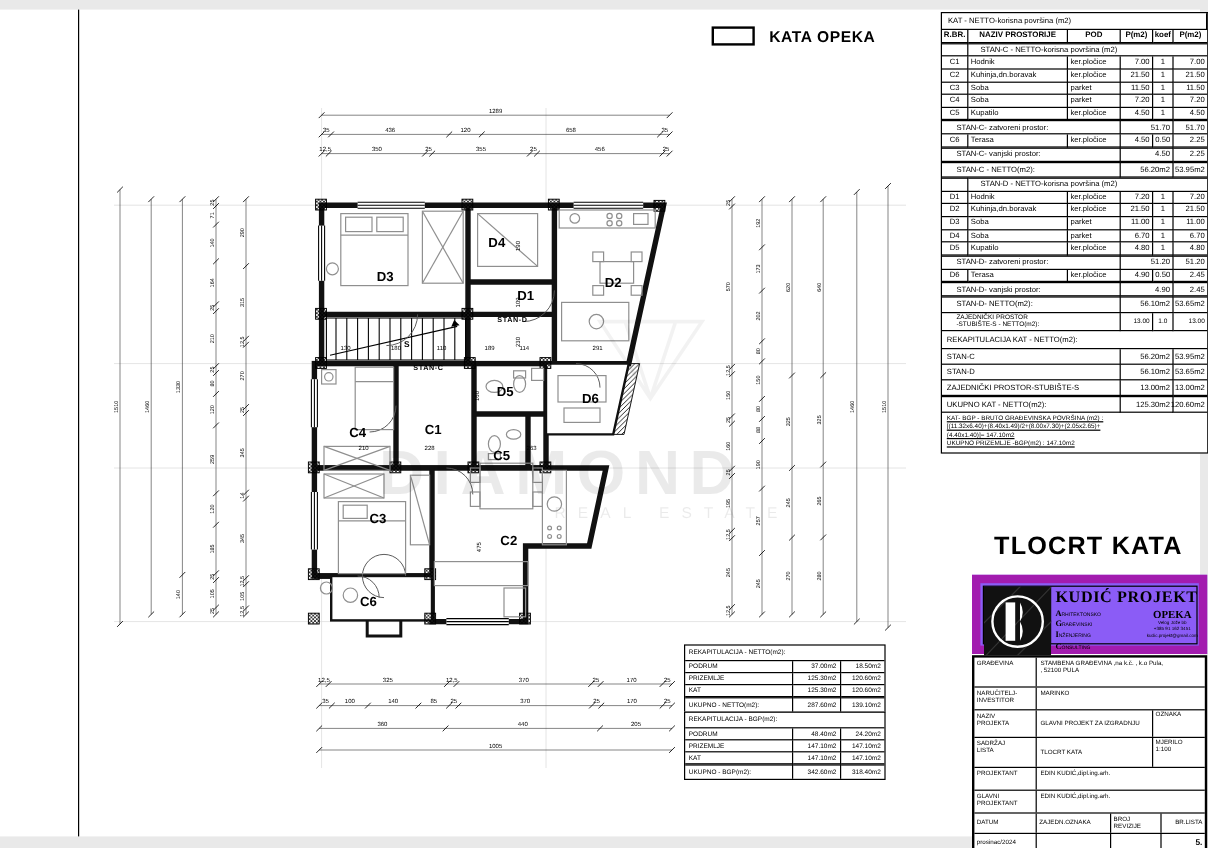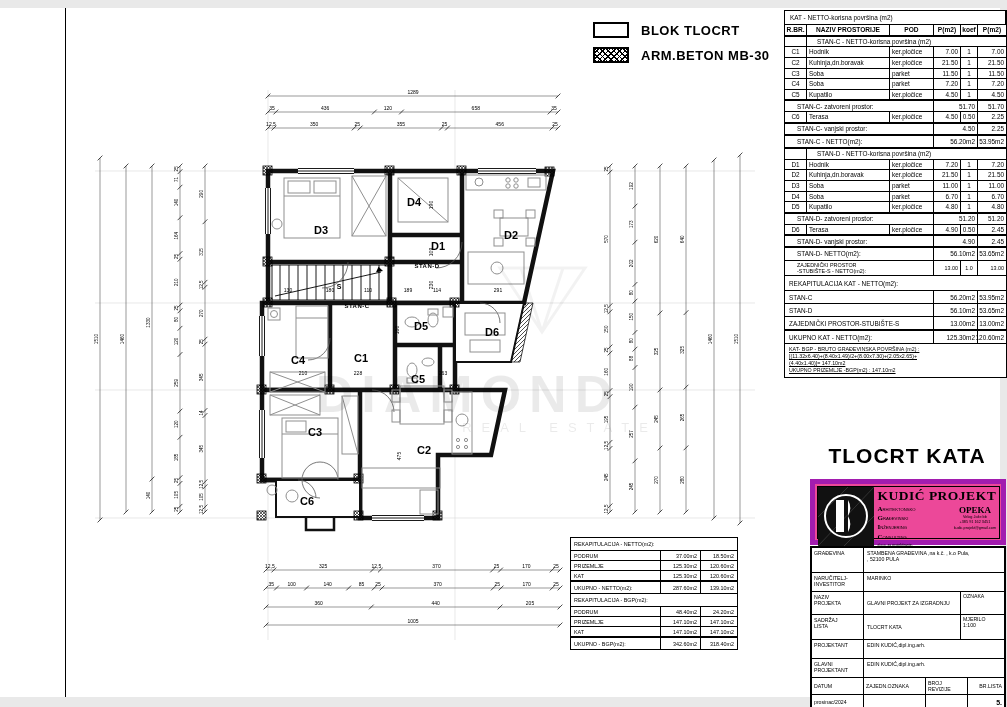--- a/index.html
+++ b/index.html
@@ -44,22 +44,22 @@
   .c.rt{border-top:1.6px solid #000;border-bottom:1.6px solid #000;min-height:14px;}
   .c.note{display:block;padding:2px 4px;font-size:5.3px;border-bottom:none;}
   .c.note div{text-decoration:underline;margin-bottom:1px;}
 
   
   .dtitle{position:absolute;left:808px;top:444px;width:198px;text-align:center;}
   .dtitle .t1{font-size:21px;font-weight:bold;letter-spacing:1px;}
   .dtitle .t2{font-size:16px;font-weight:bold;text-align:right;padding-right:28px;}
 
   
-  .firm{position:absolute;left:810px;top:479px;width:196px;height:66px;border:5px solid #a21caf;
-    box-sizing:border-box;background:#ec4899;}
+  .firm{position:absolute;left:810px;top:479px;width:196px;height:66px;border:7px solid #a21caf;
+    box-sizing:border-box;background:#8b5cf6;}
   .firm-in{position:absolute;inset:1.5px;border:1px solid #000;display:flex;}
   .firm-logo{width:56px;height:100%;background:#111;position:relative;flex:none;}
   .firm-right{flex:1;padding:1px 3px 0 4px;}
   .firm-name{font-family:"Liberation Serif",serif;font-weight:bold;font-size:13.5px;letter-spacing:.5px;
     text-align:center;white-space:nowrap;}
   .firm-cols{display:flex;justify-content:space-between;margin-top:1px;}
   .svc{font-size:4.2px;line-height:1.35;}
   .svc b{font-size:7px;font-family:"Liberation Serif",serif;}
   .svc-sub{font-size:3.6px;margin-top:1px;white-space:pre-line;}
   .firm-city{font-family:"Liberation Serif",serif;font-weight:bold;font-size:9px;text-align:center;}
@@ -580,25 +580,21 @@
       <text x="433" y="252" font-size="5" text-anchor="middle" fill="#000" transform="rotate(-90 433 252)">109</text>
       <text x="433" y="285" font-size="5" text-anchor="middle" fill="#000" transform="rotate(-90 433 285)">230</text>
       <text x="399" y="330" font-size="5" text-anchor="middle" fill="#000" transform="rotate(-90 399 330)">160</text>
       <text x="401" y="456" font-size="5" text-anchor="middle" fill="#000" transform="rotate(-90 401 456)">475</text>
     </g>
 </svg>
 
 <div class="legend">
   <div class="legend-row">
     <span class="sw"></span>
-    <span class="legend-label">BLOK TLOCRT</span>
-  </div>
-  <div class="legend-row">
-    <span class="sw hatch"></span>
-    <span class="legend-label">ARM.BETON   MB-30</span>
+    <span class="legend-label">KATA OPEKA</span>
   </div>
 </div>
 
 <div id="area-table" class="area-table">
     <div class="c tt" style="grid-column: span 6;">KAT - NETTO-korisna površina (m2)</div>
     <div class="c h ct">R.BR.</div>
     <div class="c h ct">NAZIV PROSTORIJE</div>
     <div class="c h ct">POD</div>
     <div class="c h ct">P(m2)</div>
     <div class="c h ct">koef</div>

